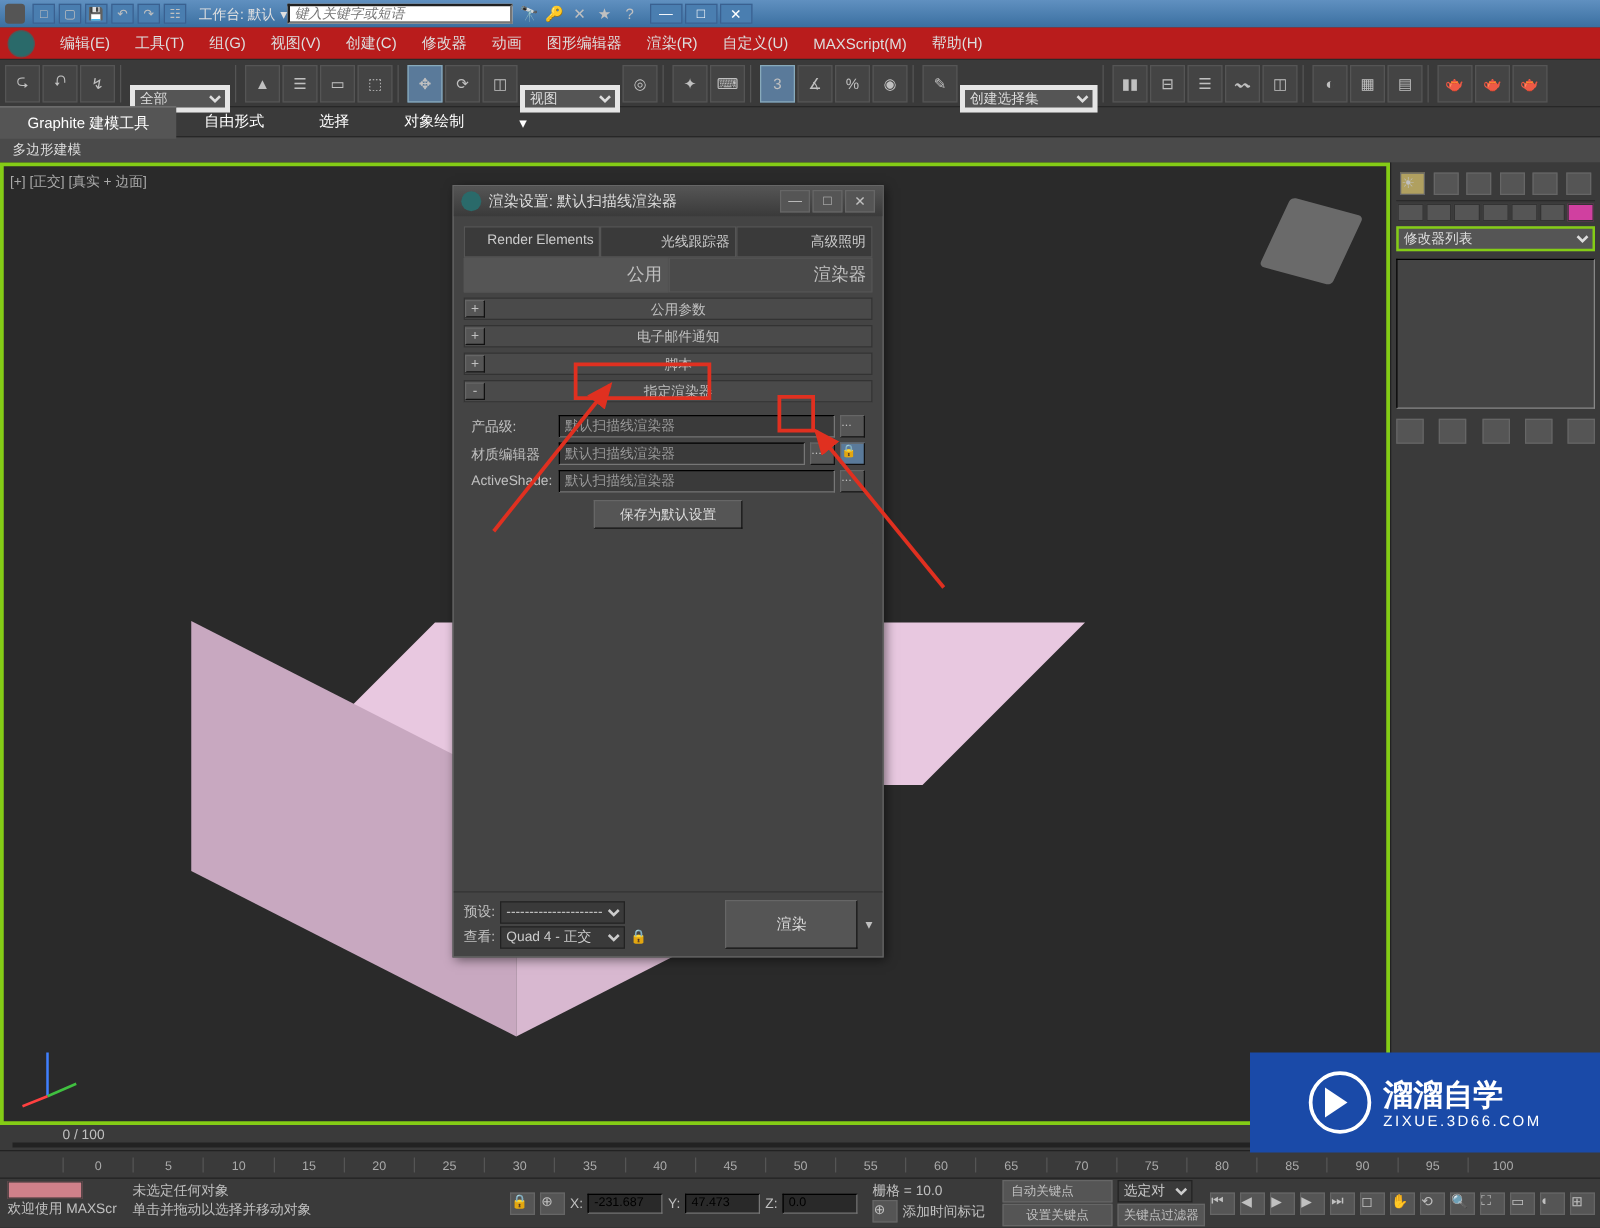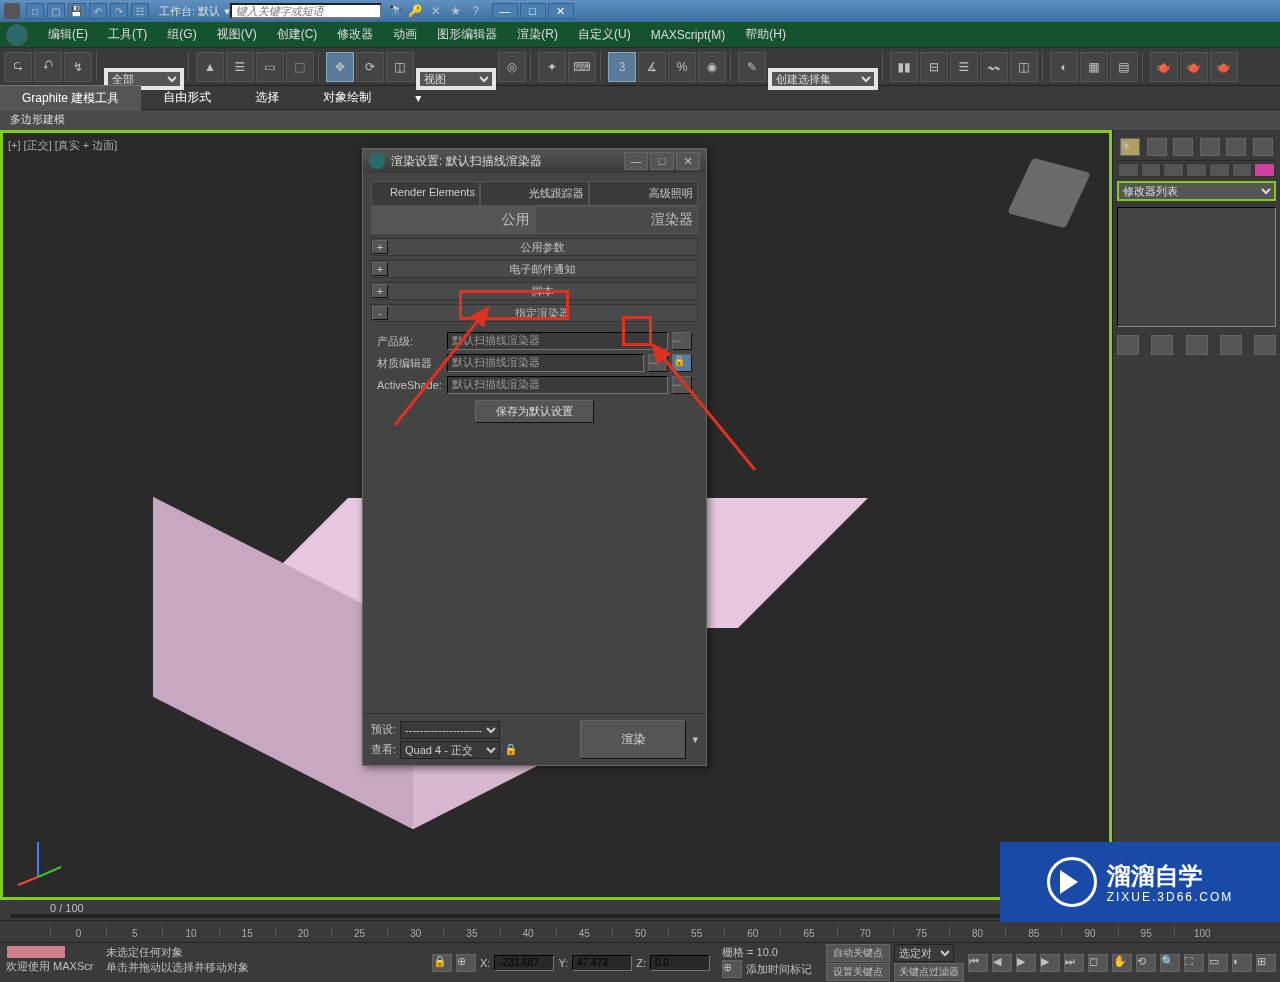--- a/index.html
+++ b/index.html
@@ -5,28 +5,28 @@
 * { box-sizing: border-box; margin: 0; padding: 0; font-family: "Microsoft YaHei", Arial, sans-serif; }
 body { background: #3a3a3a; width: 1280px; height: 982px; overflow: hidden; position: relative; font-size: 12px; color: #c0c0c0; }
 
 
 .titlebar { height: 22px; background: linear-gradient(#6090c0, #3a6fa0); display: flex; align-items: center; padding: 0 4px; }
 .titlebar .app-icon { width: 16px; height: 16px; background: #555; border-radius: 3px; margin-right: 6px; }
 .titlebar .qat { display: flex; gap: 3px; }
 .titlebar .qat-btn { width: 18px; height: 16px; background: #4a7eb0; border: 1px solid #3a6090; display: flex; align-items: center; justify-content: center; font-size: 10px; }
 .titlebar .workspace { margin-left: 10px; font-size: 11px; color: #e0e0e0; display: flex; align-items: center; }
 .titlebar .title-text { flex: 1; text-align: center; color: #fff; font-size: 12px; }
-.titlebar .search-box { width: 152px; height: 16px; background: #fff; font-size: 11px; font-style: italic; color: #888; padding: 0 4px; }
+.titlebar .search-box { width: 180px; height: 16px; background: #fff; font-size: 11px; font-style: italic; color: #888; padding: 0 4px; }
 .titlebar .right-icons { display: flex; gap: 4px; margin-left: 6px; }
 .titlebar .right-icons .ico { width: 16px; height: 16px; display: flex; align-items: center; justify-content: center; }
 .titlebar .win-controls { display: flex; gap: 2px; margin-left: 8px; }
 .titlebar .win-btn { width: 26px; height: 16px; background: #4a7eb0; border: 1px solid #3a6090; color: #fff; display: flex; align-items: center; justify-content: center; font-size: 11px; }
 
 
-.menubar { height: 26px; background: #14532d; display: flex; align-items: center; padding-left: 6px; border-bottom: 1px solid #2a2a2a; }
+.menubar { height: 26px; background: #b91c1c; display: flex; align-items: center; padding-left: 6px; border-bottom: 1px solid #2a2a2a; }
 .menubar .logo-circle { width: 22px; height: 22px; border-radius: 50%; background: #2a6a6a; border: 1px solid #555; margin-right: 10px; }
 .menubar .menu-item { padding: 4px 10px; color: #ddd; font-size: 12px; }
 
 
 .toolbar { height: 38px; background: #3a3a3a; display: flex; align-items: center; padding: 0 4px; border-bottom: 1px solid #222; gap: 2px; }
 .toolbar .sep { width: 4px; height: 30px; border-left: 1px solid #555; margin: 0 2px; }
 .toolbar .tbtn { width: 28px; height: 30px; background: #444; border: 1px solid #555; display: flex; align-items: center; justify-content: center; font-size: 12px; }
 .toolbar .tbtn.active { background: #5a7a9a; border-color: #8ab; }
 .toolbar select { background: #555; color: #ddd; border: 4px solid #e5e5e5; height: 22px; font-size: 11px; margin-top: 24px; }
 .toolbar .tdrop { width: 80px; }
@@ -399,21 +399,21 @@
   <div style="padding:2px 10px;">
     <div>栅格 = 10.0</div>
     <div style="display:flex;gap:4px;align-items:center;">
       <div class="sbtn">⊕</div>
       <span>添加时间标记</span>
     </div>
   </div>
   <div class="sb-right">
     <div style="font-size:10px">
       <div style="background:#555;border:1px solid #666;padding:1px 6px;">自动关键点</div>
-      <div style="background:#555;border:1px solid #666;padding:1px 6px;margin-top:1px;">设置关键点</div>
+      <div style="background:#555;border:1px solid #666;padding:1px 18px;margin-top:1px;">设置关键点</div>
     </div>
     <div style="font-size:10px">
       <select class="df-drop" style="width:60px"><option>选定对</option></select>
       <div style="background:#555;border:1px solid #666;padding:1px 4px;margin-top:1px;font-size:10px;">关键点过滤器</div>
     </div>
     <div class="sbtn">⏮</div>
     <div class="sbtn">◀</div>
     <div class="sbtn">▶</div>
     <div class="sbtn">▶</div>
     <div class="sbtn">⏭</div>

